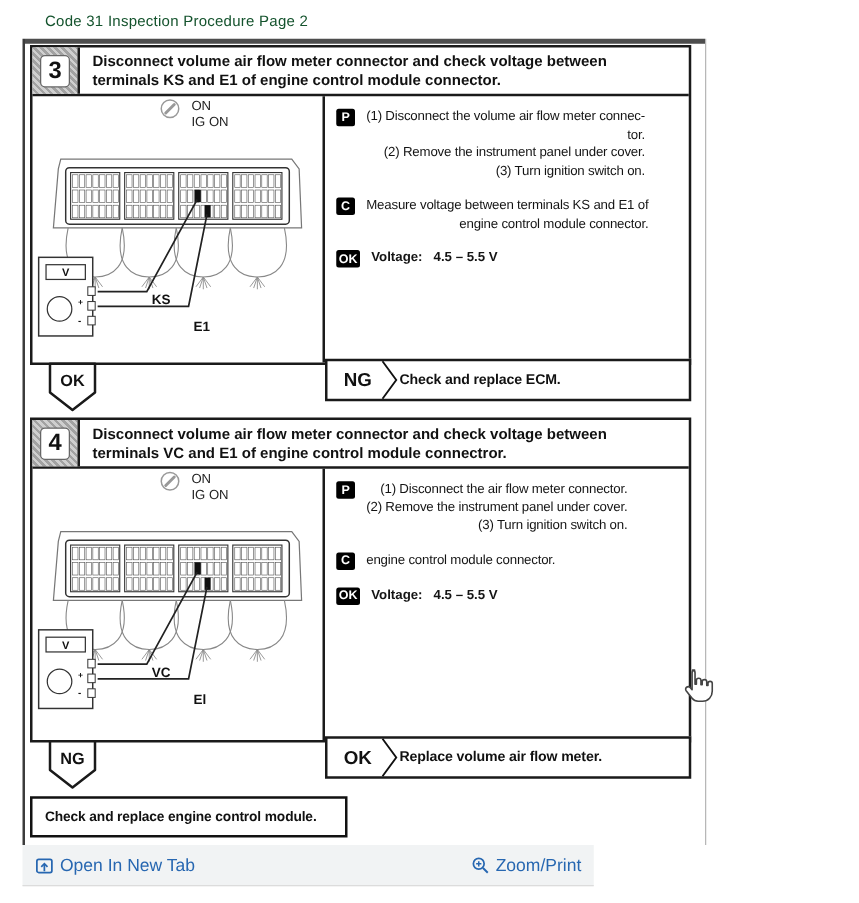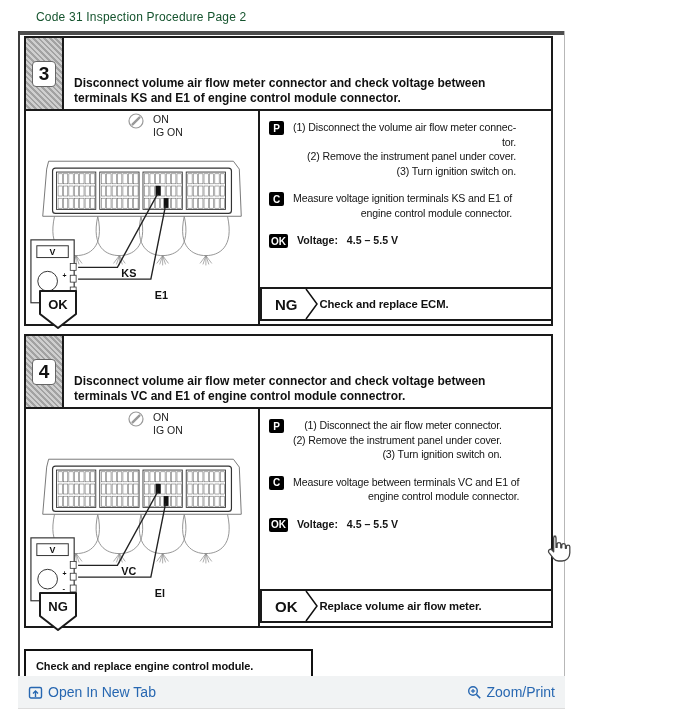--- a/index.html
+++ b/index.html
@@ -14,21 +14,21 @@
   .scan-topband { position:absolute; left:0; top:0; width:100%; height:4px; background:#4d4d4d; }
 
   .step-box { position:absolute; left:4px; width:529px; border:2px solid #1a1a1a; background:#fff; }
   .step-header { display:flex; border-bottom:2px solid #1a1a1a; min-height:37px; }
   .num-cell { width:38px; flex:0 0 38px; border-right:2px solid #1a1a1a;
       background-image:repeating-linear-gradient(45deg,#cfcfcf 0 2px,#a2a2a2 2px 4px),
                        repeating-linear-gradient(-45deg,#c9c9c9 0 2px,#ababab 2px 4px);
       display:flex; align-items:center; justify-content:center; }
   .num-chip { width:24px; height:26px; background:#fff; border:1px solid #666; border-radius:4px;
       display:flex; align-items:center; justify-content:center; font-weight:bold; font-size:19px; color:#111; }
-  .step-title { flex:1; padding:4px 8px 3px 10px; font-weight:bold; font-size:12px; line-height:15px; color:#111; max-width:470px;margin-top:34px; }
+  .step-title { flex:1; padding:4px 8px 3px 10px; font-weight:bold; font-size:12px; line-height:15px; color:#111; max-width:470px; }
 
   .step-body { display:flex; }
   .diagram-col { width:234px; flex:0 0 234px; border-right:2px solid #1a1a1a; position:relative; }
   .instr-col { flex:1; padding:9px 4px 0 9px; }
 
   .ign-row { display:flex; align-items:flex-start; margin:1px 0 0 26px; gap:8px;justify-content:center; }
   .ign-labels { font-size:10.5px; color:#222; line-height:13px; padding-top:1px; }
 
   .conn-svg { display:block; margin:14px auto 0 auto; }
   .conn-svg text { font-family:"Liberation Sans", sans-serif; font-weight:bold; fill:#111; }
@@ -43,25 +43,25 @@
 
   .branch-box { position:absolute; left:240px; width:293px; height:34px; border:2px solid #1a1a1a; background:#fff;
                 display:flex; align-items:center; }
   .branch-tag { font-weight:bold; font-size:15px; color:#111; margin-left:13px; }
   .branch-chevron { margin-left:7px; flex:0 0 auto; }
   .branch-action { font-weight:bold; font-size:11.3px; color:#111; margin-left:1px; letter-spacing:-.1px; }
 
   .pent { position:absolute; }
   .pent text { font-family:"Liberation Sans", sans-serif; font-weight:bold; font-size:13px; fill:#111; }
 
-  .final-box { position:absolute; left:4px; top:606px; width:289px; height:33px; border:2px solid #111;
+  .final-box { position:absolute; left:4px; top:606px; width:254px; height:33px; border:2px solid #111;
                background:#fff; display:flex; align-items:center; padding-left:10px;
-               font-weight:bold; font-size:11px; color:#111; letter-spacing:-.1px;margin-top:12px; }
-
-  .viewer-footer { position:absolute; left:18px; top:676px; width:547px; height:25px; background:#f1f3f4;
+               font-weight:bold; font-size:11px; color:#111; letter-spacing:-.1px; }
+
+  .viewer-footer { position:absolute; left:18px; top:676px; width:457px; height:25px; background:#f1f3f4;
                    border-bottom:1px solid #dcdcdc; display:flex; align-items:center; justify-content:space-between;
                    padding:16px 10px; }
   .footer-link { display:flex; align-items:center; gap:5px; font-size:14px; color:#2767b1; text-decoration:none; cursor:pointer; }
   .footer-link svg { display:block; }
 
   .cursor { position:absolute; left:543px; top:533px; pointer-events:none; }
 </style>
 </head>
 <body>
 
@@ -231,21 +231,21 @@
             <div class="ilines">
               <div class="iline">(1) Disconnect the volume air flow meter connec-</div>
               <div class="iline">      tor.</div>
               <div class="iline">(2) Remove the instrument panel under cover.</div>
               <div class="iline">(3) Turn ignition switch on.</div>
             </div>
           </div>
           <div class="instr-row">
             <span class="tag">C</span>
             <div class="ilines">
-              <div class="iline">Measure voltage ignition terminals KS and E1 of</div>
+              <div class="iline">Measure voltage between terminals KS and E1 of</div>
               <div class="iline">engine control module connector.</div>
             </div>
           </div>
           <div class="instr-row">
             <span class="tag">OK</span>
             <div class="ilines">
               <div class="iline b">Voltage:   4.5 – 5.5 V</div>
             </div>
           </div>
         </div>
@@ -423,21 +423,20 @@
             <span class="tag">P</span>
             <div class="ilines">
               <div class="iline">(1) Disconnect the air flow meter connector.</div>
               <div class="iline">(2) Remove the instrument panel under cover.</div>
               <div class="iline">(3) Turn ignition switch on.</div>
             </div>
           </div>
           <div class="instr-row">
             <span class="tag">C</span>
             <div class="ilines">
-              <div class="iline">Measure voltage between terminals VC and E1 of</div>
               <div class="iline">engine control module connector.</div>
             </div>
           </div>
           <div class="instr-row">
             <span class="tag">OK</span>
             <div class="ilines">
               <div class="iline b">Voltage:   4.5 – 5.5 V</div>
             </div>
           </div>
         </div>

